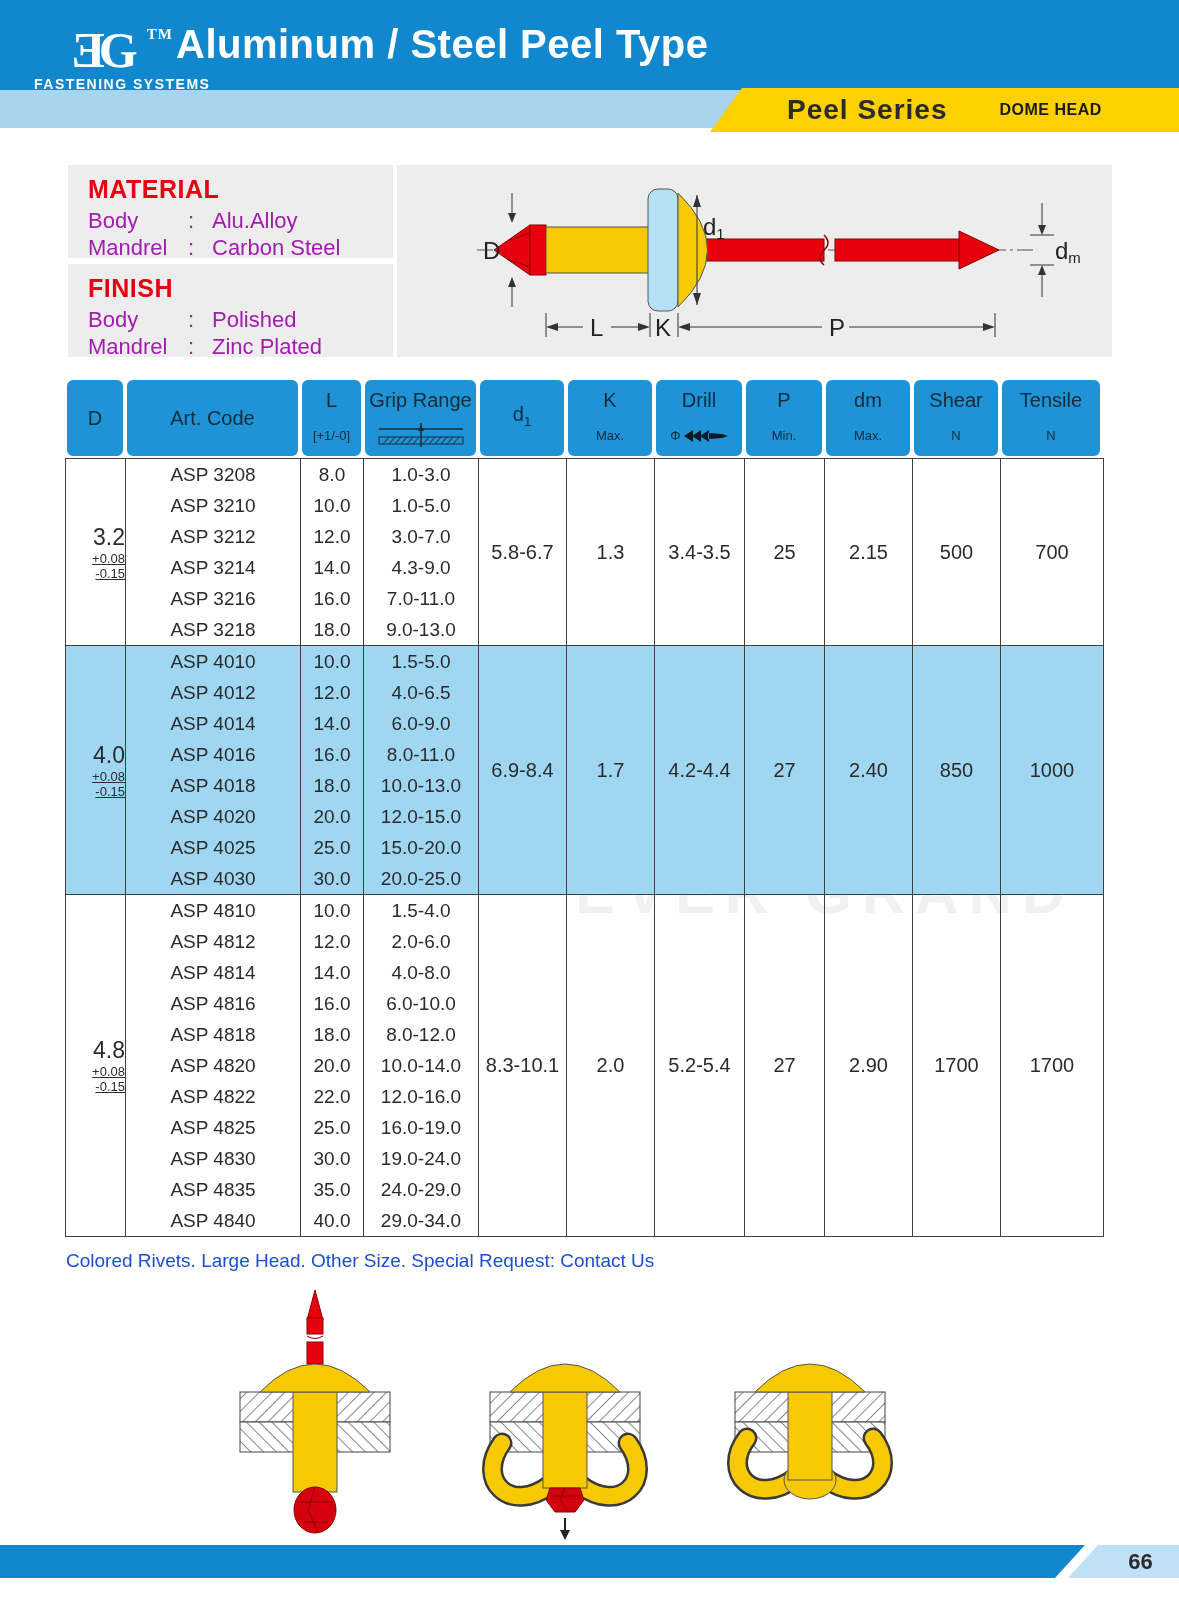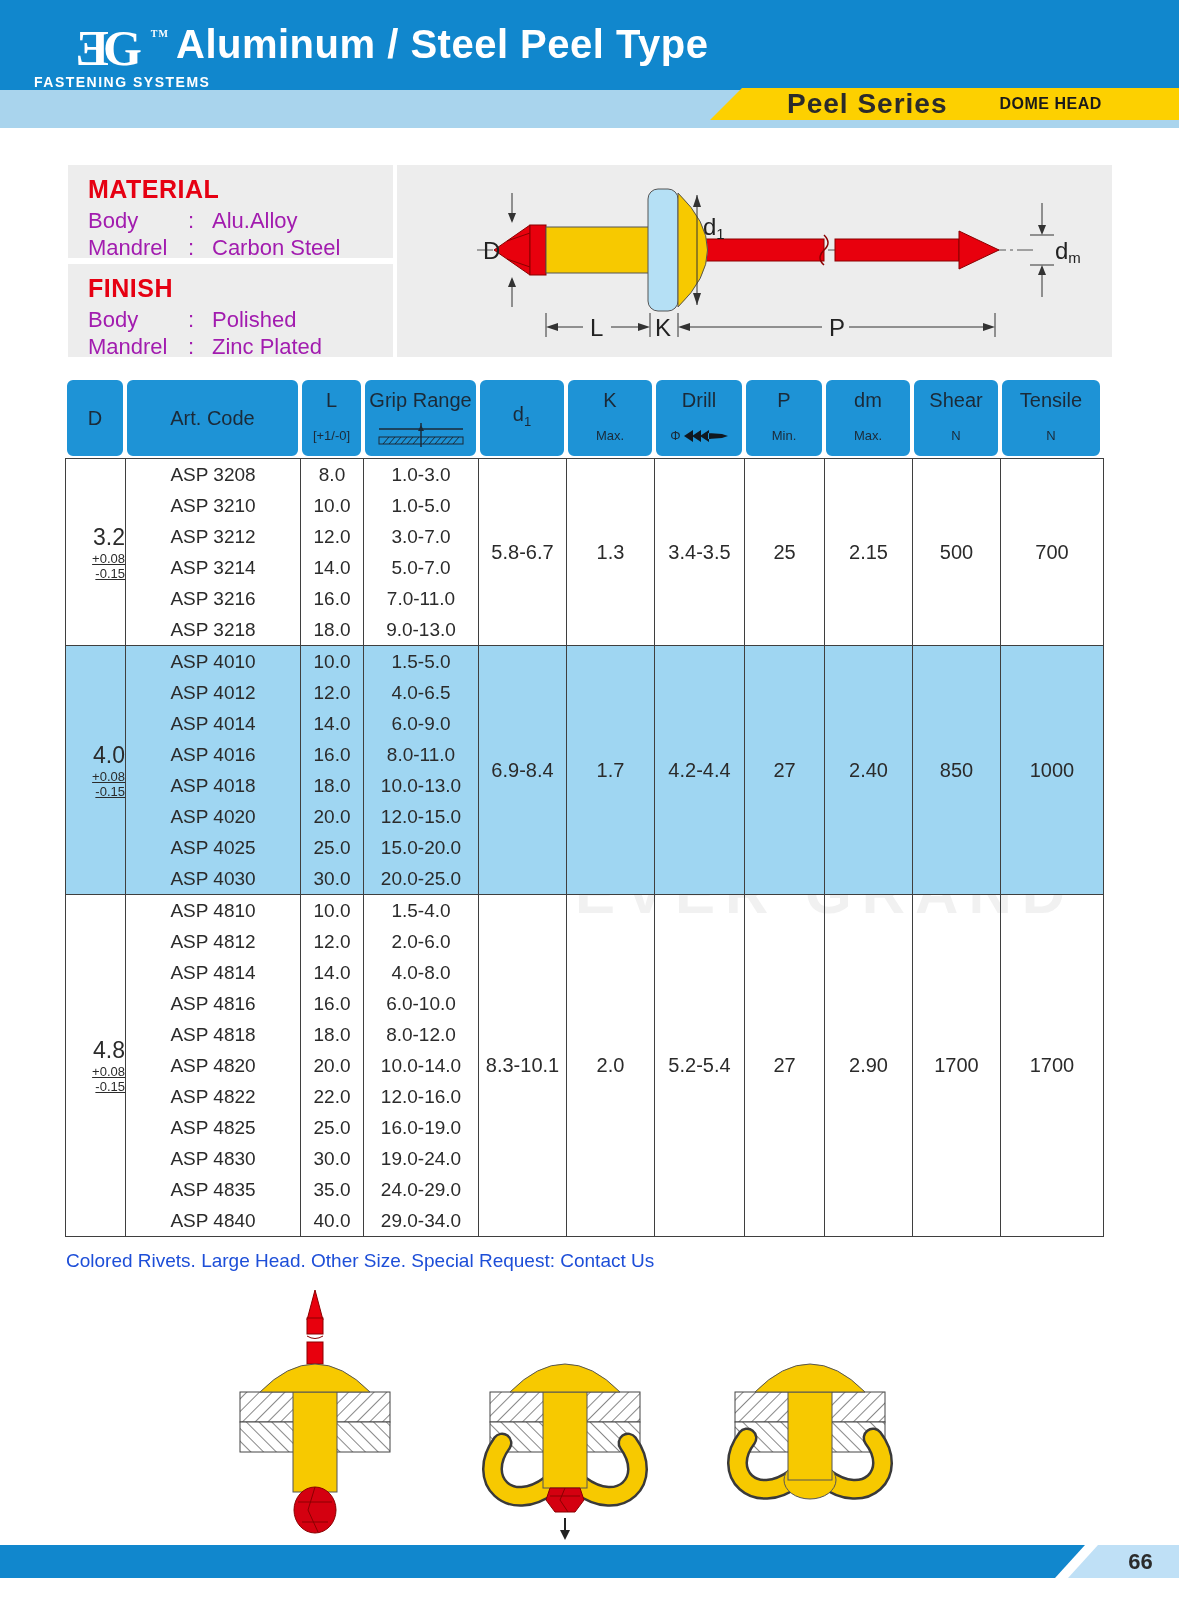--- a/index.html
+++ b/index.html
@@ -5,25 +5,25 @@
   * { box-sizing: border-box; margin: 0; padding: 0; }
   html,body { background:#fff; }
   .page {
     position: relative; width: 1179px; height: 1600px; background: #fff;
     font-family: "Liberation Sans", "DejaVu Sans", sans-serif; color:#2b2b2b; overflow: hidden;
   }
   
   .topbar { position:absolute; left:0; top:0; width:1179px; height:90px; background:#1187cd; }
   .logo { position:absolute; left:34px; top:6px; color:#fff; text-align:center; }
   .logo-mark { font-family:"Liberation Serif", serif; font-weight:bold; font-size:50px; letter-spacing:-6px; line-height:56px; }
-  .logo-tm { font-size:10px; letter-spacing:1px; vertical-align:28px; margin-left:15px; }
+  .logo-tm { font-size:15px; letter-spacing:1px; vertical-align:28px; margin-left:15px; }
   .logo-sub { font-size:14px; letter-spacing:1.5px; font-weight:bold; margin-top:-2px; }
   .main-title { position:absolute; left:176px; top:22px; font-size:40px; font-weight:bold; color:#fff; letter-spacing:0.5px; }
   .lightband { position:absolute; left:0; top:90px; width:1179px; height:38px; background:#a9d4ed; }
-  .series-banner { position:absolute; left:695px; top:88px; width:484px; height:32px; background:#fdd000;
+  .series-banner { position:absolute; left:695px; top:88px; width:484px; height:44px; background:#fdd000;
     clip-path: polygon(47px 0, 100% 0, 100% 100%, 15px 100%); display:flex; align-items:center; }
   .series-title { margin-left:92px; font-size:28px; font-weight:600; color:#2b2b2b; letter-spacing:1px; }
   .series-sub { margin-left:52px; font-size:16px; font-weight:bold; color:#1a1a1a; letter-spacing:0.5px; }
   
   .infobox { position:absolute; left:68px; width:325px; background:#ededed; padding:10px 0 0 20px; }
   .box-material { top:165px; height:93px; }
   .box-finish { top:264px; height:93px; }
   .info-title { color:#e60012; font-size:25px; font-weight:bold; margin-bottom:3px; letter-spacing:0.5px; }
   .mrow { display:flex; font-size:22px; color:#a21caf; line-height:27px; }
   .mlabel { width:100px; }
@@ -260,21 +260,21 @@
         <div class="brow">10.0</div>
         <div class="brow">12.0</div>
         <div class="brow">14.0</div>
         <div class="brow">16.0</div>
         <div class="brow">18.0</div>
       </div>
       <div class="bcol col-grip">
         <div class="brow">1.0-3.0</div>
         <div class="brow">1.0-5.0</div>
         <div class="brow">3.0-7.0</div>
-        <div class="brow">5.0-7.0</div>
+        <div class="brow">4.3-9.0</div>
         <div class="brow">7.0-11.0</div>
         <div class="brow">9.0-13.0</div>
       </div>
       <div class="bcol col-d1 merged">5.8-6.7</div>
       <div class="bcol col-k merged">1.3</div>
       <div class="bcol col-drill merged">3.4-3.5</div>
       <div class="bcol col-p merged">25</div>
       <div class="bcol col-dm merged">2.15</div>
       <div class="bcol col-shear merged">500</div>
       <div class="bcol col-tensile merged last">700</div>

